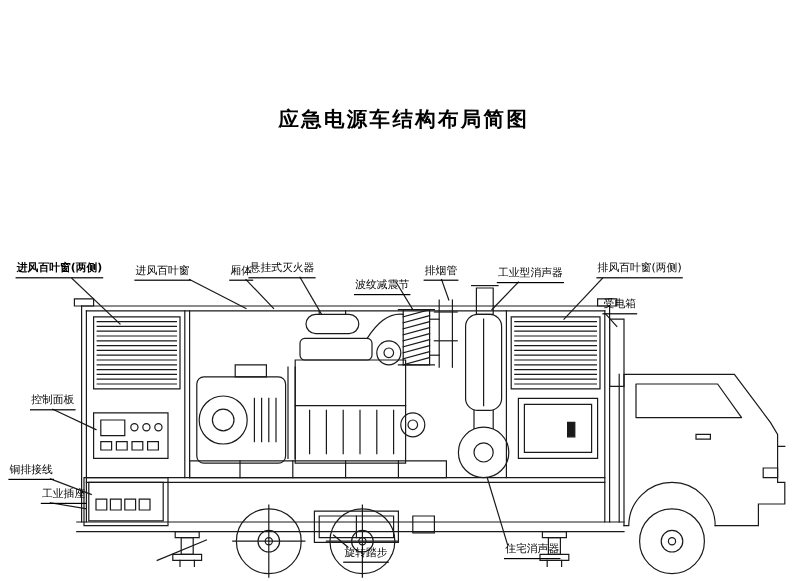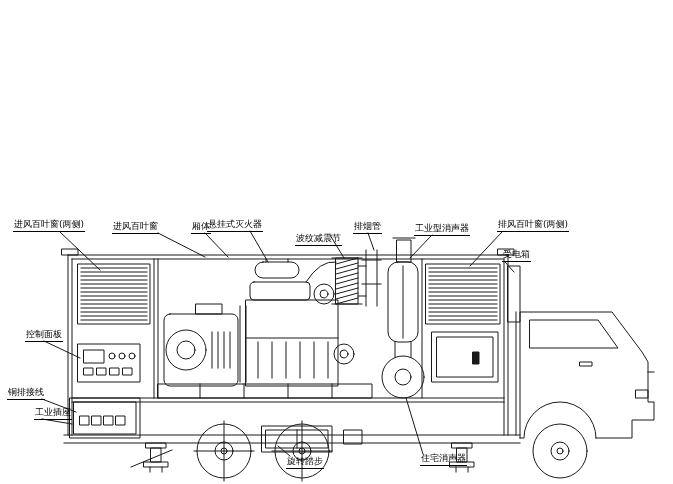--- a/index.html
+++ b/index.html
@@ -16,20 +16,21 @@
     position:absolute;font-size:9px;line-height:11px;color:#000;
     border-bottom:1px solid #000;padding:0 1px 1px 1px;white-space:nowrap;
     font-family:"DejaVu Sans","Liberation Sans",sans-serif;
   }
 </style>
 </head>
 <body>
 
 <div class="stage">
 
+  <div class="title">应急电源车结构布局简图</div>
 
   <svg class="draw" width="673" height="484" viewBox="0 0 673 484" fill="none" stroke="#1a1a1a" stroke-width="1" stroke-linecap="square">
 
     <g>
       <line x1="68" y1="255" x2="508" y2="255"></line>
       <line x1="72" y1="259" x2="504" y2="259"></line>
       <line x1="68" y1="255" x2="68" y2="435"></line>
       <line x1="72" y1="259" x2="72" y2="435"></line>
       <line x1="504" y1="259" x2="504" y2="435"></line>
       <line x1="508" y1="255" x2="508" y2="435"></line>
@@ -246,21 +247,21 @@
       <line x1="502" y1="232" x2="470" y2="266"></line>
       <line x1="505" y1="262" x2="514" y2="272"></line>
       <line x1="44" y1="341" x2="80" y2="358"></line>
       <line x1="42" y1="399" x2="76" y2="412"></line>
       <line x1="42" y1="419" x2="72" y2="424"></line>
       <line x1="290" y1="456" x2="278" y2="446"></line>
       <line x1="423" y1="454" x2="406" y2="398"></line>
     </g>
   </svg>
 
-  <div class="lbl" style="left:13px;top:219px;">进风百叶窗(两侧)</div>
+  <div class="lbl" style="left:13px;top:219px;font-weight:bold;">进风百叶窗(两侧)</div>
   <div class="lbl" style="left:112px;top:221px;">进风百叶窗</div>
   <div class="lbl" style="left:191px;top:221px;">厢体</div>
   <div class="lbl" style="left:207px;top:219px;">悬挂式灭火器</div>
   <div class="lbl" style="left:295px;top:233px;">波纹减震节</div>
   <div class="lbl" style="left:353px;top:221px;">排烟管</div>
   <div class="lbl" style="left:414px;top:223px;">工业型消声器</div>
   <div class="lbl" style="left:497px;top:219px;">排风百叶窗(两侧)</div>
   <div class="lbl" style="left:502px;top:249px;">受电箱</div>
   <div class="lbl" style="left:25px;top:329px;">控制面板</div>
   <div class="lbl" style="left:7px;top:387px;">铜排接线</div>

